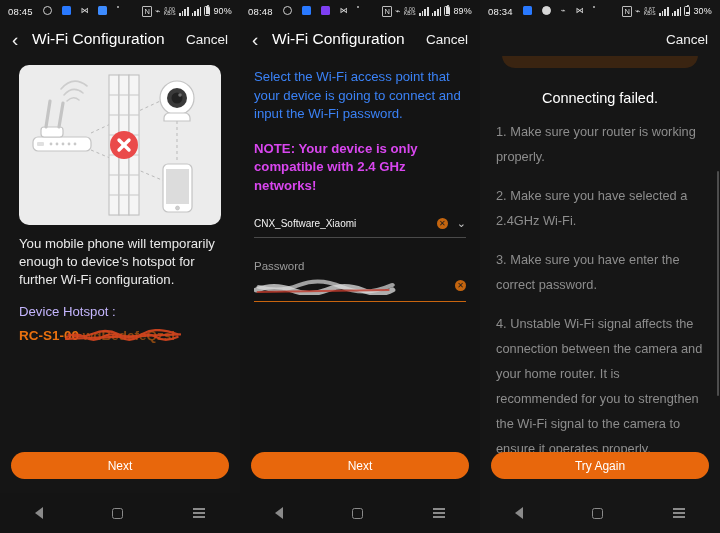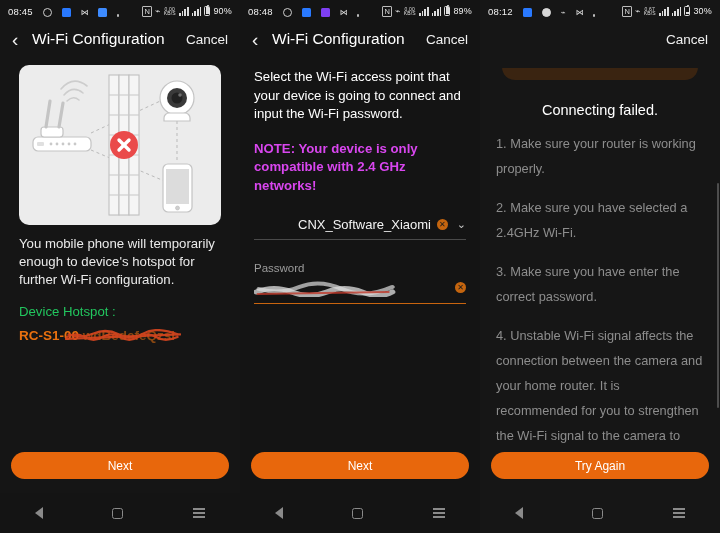--- a/index.html
+++ b/index.html
@@ -17,21 +17,21 @@
   .phone.p1{ background:#151515; }
   .phone.p2{ background:#141414; }
   .phone.p3{ background:#161616; }
 
   
   .statusbar{
     height:22px; display:flex; align-items:center;
     padding:0 8px; font-size:9px; color:#e8e8e8;
     letter-spacing:.2px;
   }
-  .sb-left{ display:flex; align-items:flex-end; gap:10px; }
+  .sb-left{ display:flex; align-items:flex-start; gap:10px; }
   .sb-right{ display:flex; align-items:center; gap:3px; margin-left:auto; }
   .sb-time{ font-size:9.5px; color:#f0f0f0; }
   .ic-sq{ width:9px; height:9px; border-radius:1.5px; display:inline-block; position:relative; }
   .ic-alarm{ background:#2979ff; }
   .ic-purple{ background:#7e3ff2; }
   .ic-mail{ background:#3d8bff; }
   .ic-grey-c{ width:9px; height:9px; border:1.1px solid #cfcfcf; border-radius:50%; display:inline-block; }
   .ic-dot{ width:2.5px; height:2.5px; border-radius:50%; background:#bdbdbd; display:inline-block; }
   .ic-msg{ font-size:8px; color:#ddd; letter-spacing:-1px;}
   .ic-nfc{ font-size:7.5px; color:#ddd; border:1px solid #bbb; border-radius:1px; padding:0 1px; }
@@ -53,47 +53,47 @@
   .cancel{ margin-left:auto; font-size:13.5px; color:#f0f0f0; cursor:pointer; }
 
   
   .illus{
     margin:9px 19px 0 19px; height:160px; background:#ececec;
     border-radius:10px; position:relative;
   }
   .illus svg{ width:100%; height:100%; display:block; }
   .p1body{ padding:10px 19px 0 19px; }
   .p1body p{ font-size:13.2px; line-height:18.2px; color:#eaeaea; margin-bottom:14px; }
-  .hotspot-label{ font-size:13.2px; color:#22c55e; margin-bottom:7px; }
+  .hotspot-label{ font-size:13.2px; color:#c4b5fd; margin-bottom:7px; }
   .hotspot-val{
     font-size:13.5px; color:#e8700f; font-weight:600; position:relative;
     display:inline-block; white-space:nowrap;
   }
   .redact{ position:absolute; left:46px; right:-6px; top:1px; bottom:1px; pointer-events:none; }
 
   
   .p2body{ padding:12px 14px 0 14px; }
-  .p2body p{ font-size:13.2px; line-height:18.5px; color:#ffffff; }
+  .p2body p{ font-size:13.2px; line-height:18.5px; color:#3b82f6; }
   .p2body p.note{ font-weight:bold; color:#d946ef; margin-top:16px; }
   .field{ margin-top:22px; position:relative; }
   .field .flabel{ font-size:11.5px; color:#9b9b9b; margin-bottom:7px; }
   .field .fvalwrap{ display:flex; align-items:center; padding-bottom:7px; position:relative; }
-  .field .fval{ font-size:13px; color:#f3f3f3; flex:1;margin-left:44px; }
+  .field .fval{ font-size:10px; color:#f3f3f3; flex:1; }
   .underline{ height:1px; background:#4a4a4a; }
   .underline.focus{ height:1.4px; background:#c9650f; }
   .clear-x{
     width:11px; height:11px; border-radius:50%; background:#c4650f;
     color:#1b1b1b; font-size:8px; line-height:11px; text-align:center;
     margin-right:9px; cursor:pointer; font-family:"Liberation Sans",sans-serif;
   }
   .chev{ color:#c9c9c9; font-size:11px; cursor:pointer; }
   .pw-redact{ height:13px; flex:1; position:relative; }
 
   
-  .p3scrollclip{ position:relative; height:398px; overflow:hidden;margin-top:12px; }
+  .p3scrollclip{ position:relative; height:398px; overflow:hidden; }
   .ghostbtn{
     position:absolute; top:-14px; left:22px; right:22px; height:26px;
     background:#3a2411; border-radius:13px;
   }
   .p3body{ padding:34px 16px 0 16px; }
   .failtitle{ font-size:14.5px; color:#fff; text-align:center; margin-bottom:13px; }
   .p3body p{ font-size:12.8px; line-height:25px; color:#8d8d8d; margin-bottom:14px; }
   .vscroll{ position:absolute; right:1px; top:115px; width:2px; height:225px; background:#4d4d4d; border-radius:2px; }
 
   
@@ -328,21 +328,21 @@
           <i></i>
           <i></i>
           <i></i>
         </span>
     </div>
   </div>
 
   <div class="phone p3">
     <div class="statusbar">
       <div class="sb-left">
-        <span class="sb-time">08:12</span>
+        <span class="sb-time">08:34</span>
         <span class="ic-sq ic-alarm"></span>
         <span class="ic-grey-c" style="background:#d7d7d7;border-color:#d7d7d7"></span>
         <span class="ic-bt" style="font-size:8px">⌁</span>
         <span class="ic-msg">⋈</span>
         <span class="ic-dot"></span>
       </div>
       <div class="sb-right">
         <span class="ic-nfc">N</span>
         <span class="ic-bt">⌁</span>
         <span class="ic-data">0.67<br>KB/S</span>

